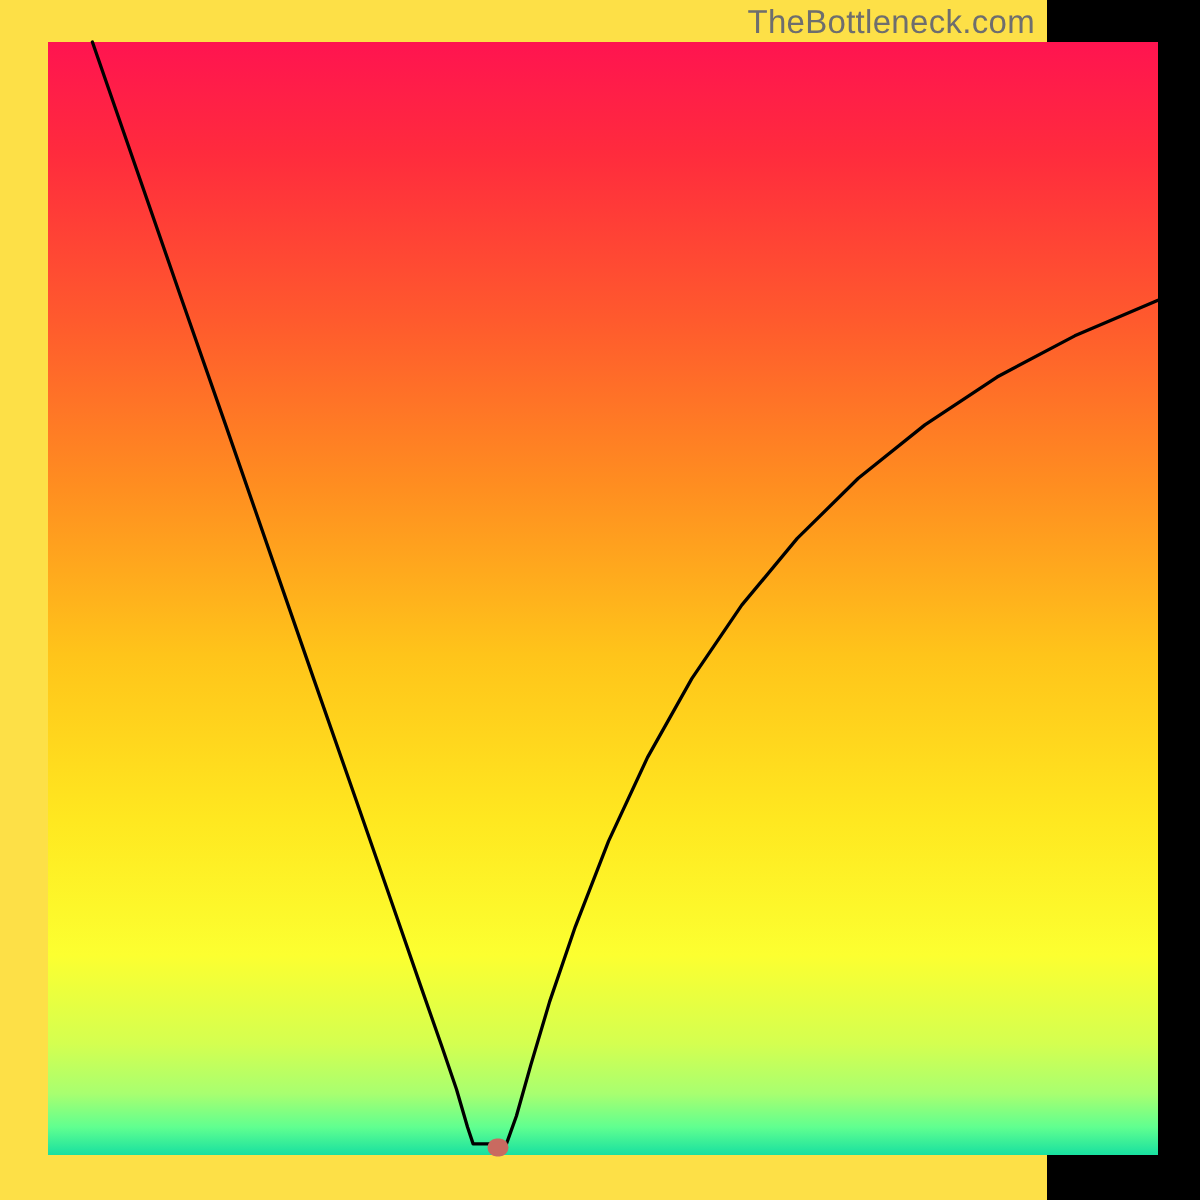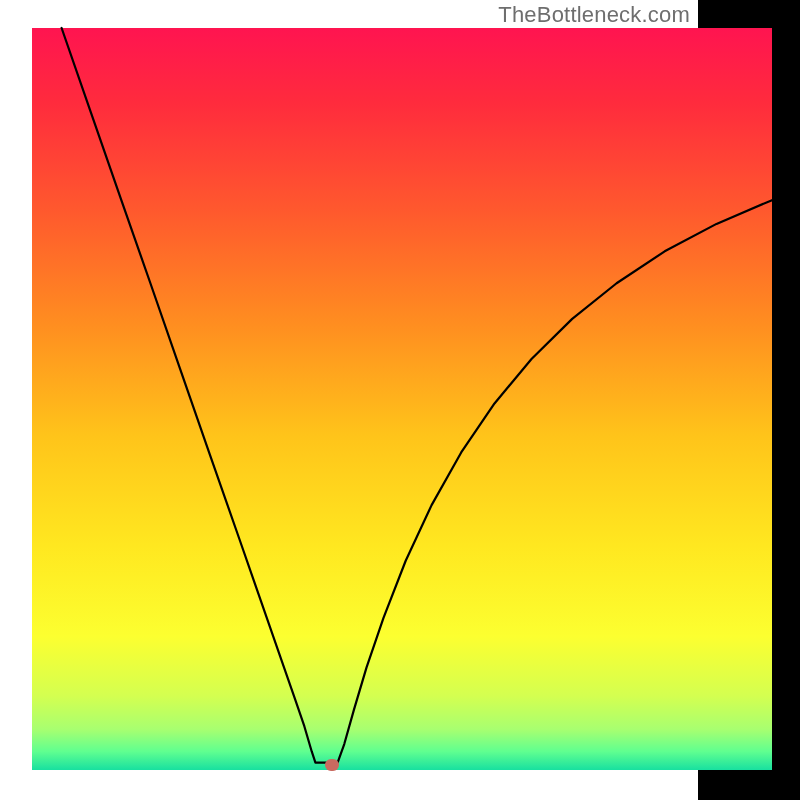--- a/index.html
+++ b/index.html
@@ -7,21 +7,21 @@
     padding: 0;
     width: 800px;
     height: 800px;
     background: #000;
     font-family: Arial, Helvetica, sans-serif;
   }
   .frame {
     position: relative;
     width: 698px;
     height: 800px;
-    background: #ffffff;
+    background: #fde047;
   }
   .watermark {
     position: absolute;
     top: 2px;
     right: 8px;
     color: #6e6e6e;
     font-size: 22px;
     font-weight: 500;
     letter-spacing: 0.2px;
     z-index: 20;

